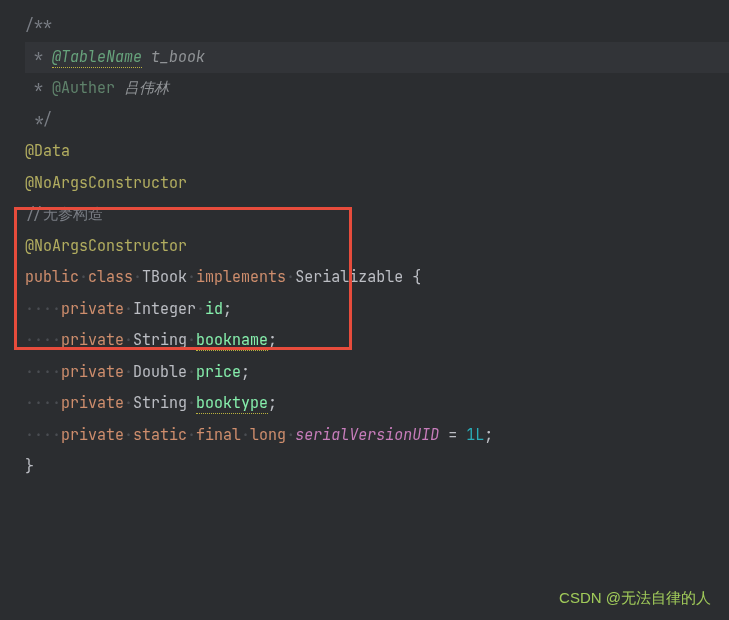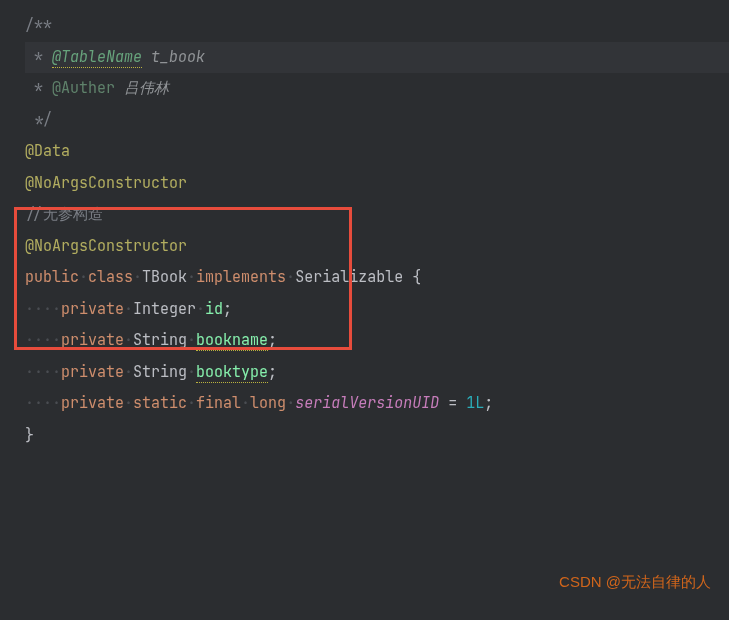--- a/index.html
+++ b/index.html
@@ -48,23 +48,23 @@
       border: 3px solid #e74c3c;
       left: 14px;
       top: 207px;
       width: 338px;
       height: 143px;
       pointer-events: none;
       z-index: 10;
     }
     .watermark {
       position: absolute;
-      bottom: 28px;
+      bottom: 12px;
       right: 18px;
-      color: #f97316;
+      color: #bef264;
       font-size: 15px;
       font-family: sans-serif;
       opacity: 0.8;
     }
   </style>
 </head>
 <body>
 
 <div class="editor">
 
@@ -85,20 +85,21 @@
   <div class="line"><span class="comment-gray">//无参构造</span></div>
 
   <div class="line"><span class="annotation">@NoArgsConstructor</span></div>
 
   <div class="line"><span class="keyword">public</span><span class="whitespace-dot">·</span><span class="keyword">class</span><span class="whitespace-dot">·</span><span class="classname">TBook</span><span class="whitespace-dot">·</span><span class="keyword">implements</span><span class="whitespace-dot">·</span><span class="classname">Serializable</span><span> {</span></div>
 
   <div class="line"><span class="whitespace-dot">····</span><span class="keyword">private</span><span class="whitespace-dot">·</span><span class="classname">Integer</span><span class="whitespace-dot">·</span><span class="varname">id</span><span class="semi">;</span></div>
 
   <div class="line"><span class="whitespace-dot">····</span><span class="keyword">private</span><span class="whitespace-dot">·</span><span class="classname">String</span><span class="whitespace-dot">·</span><span class="varname warn-underline">bookname</span><span class="semi">;</span></div>
 
+  <div class="line"><span class="whitespace-dot">····</span><span class="keyword">private</span><span class="whitespace-dot">·</span><span class="classname">Double</span><span class="whitespace-dot">·</span><span class="varname">price</span><span class="semi">;</span></div>
 
   <div class="line"><span class="whitespace-dot">····</span><span class="keyword">private</span><span class="whitespace-dot">·</span><span class="classname">String</span><span class="whitespace-dot">·</span><span class="varname warn-underline">booktype</span><span class="semi">;</span></div>
 
   <div class="line"><span class="whitespace-dot">····</span><span class="keyword">private</span><span class="whitespace-dot">·</span><span class="keyword">static</span><span class="whitespace-dot">·</span><span class="keyword">final</span><span class="whitespace-dot">·</span><span class="keyword">long</span><span class="whitespace-dot">·</span><span class="static-field">serialVersionUID</span><span> = </span><span class="number">1L</span><span class="semi">;</span></div>
 
   <div class="line"><span>}</span></div>
 
   <div class="red-box"></div>
 </div>
 

